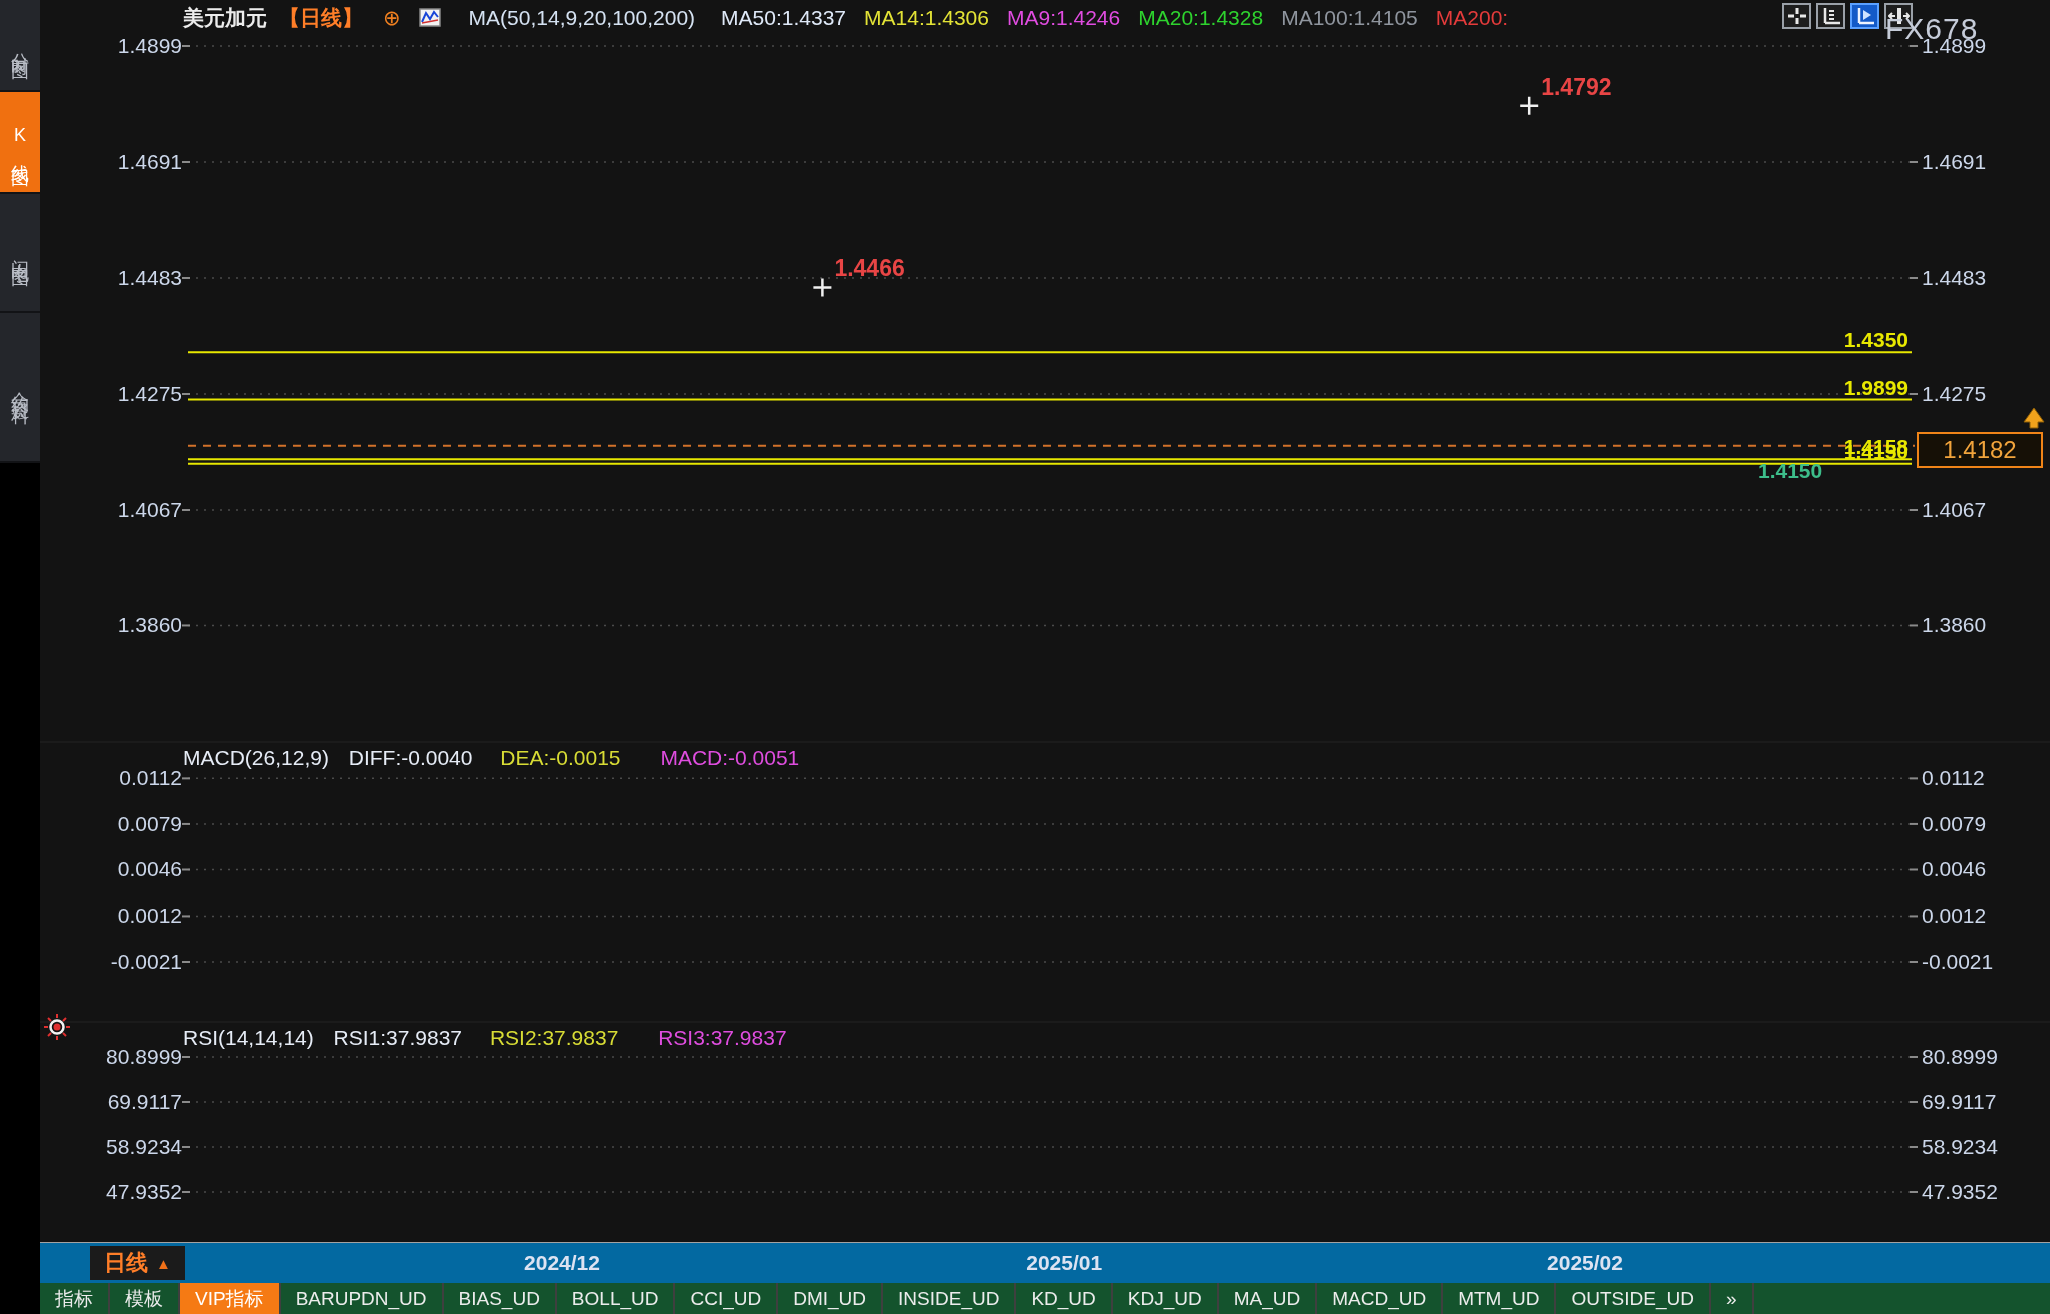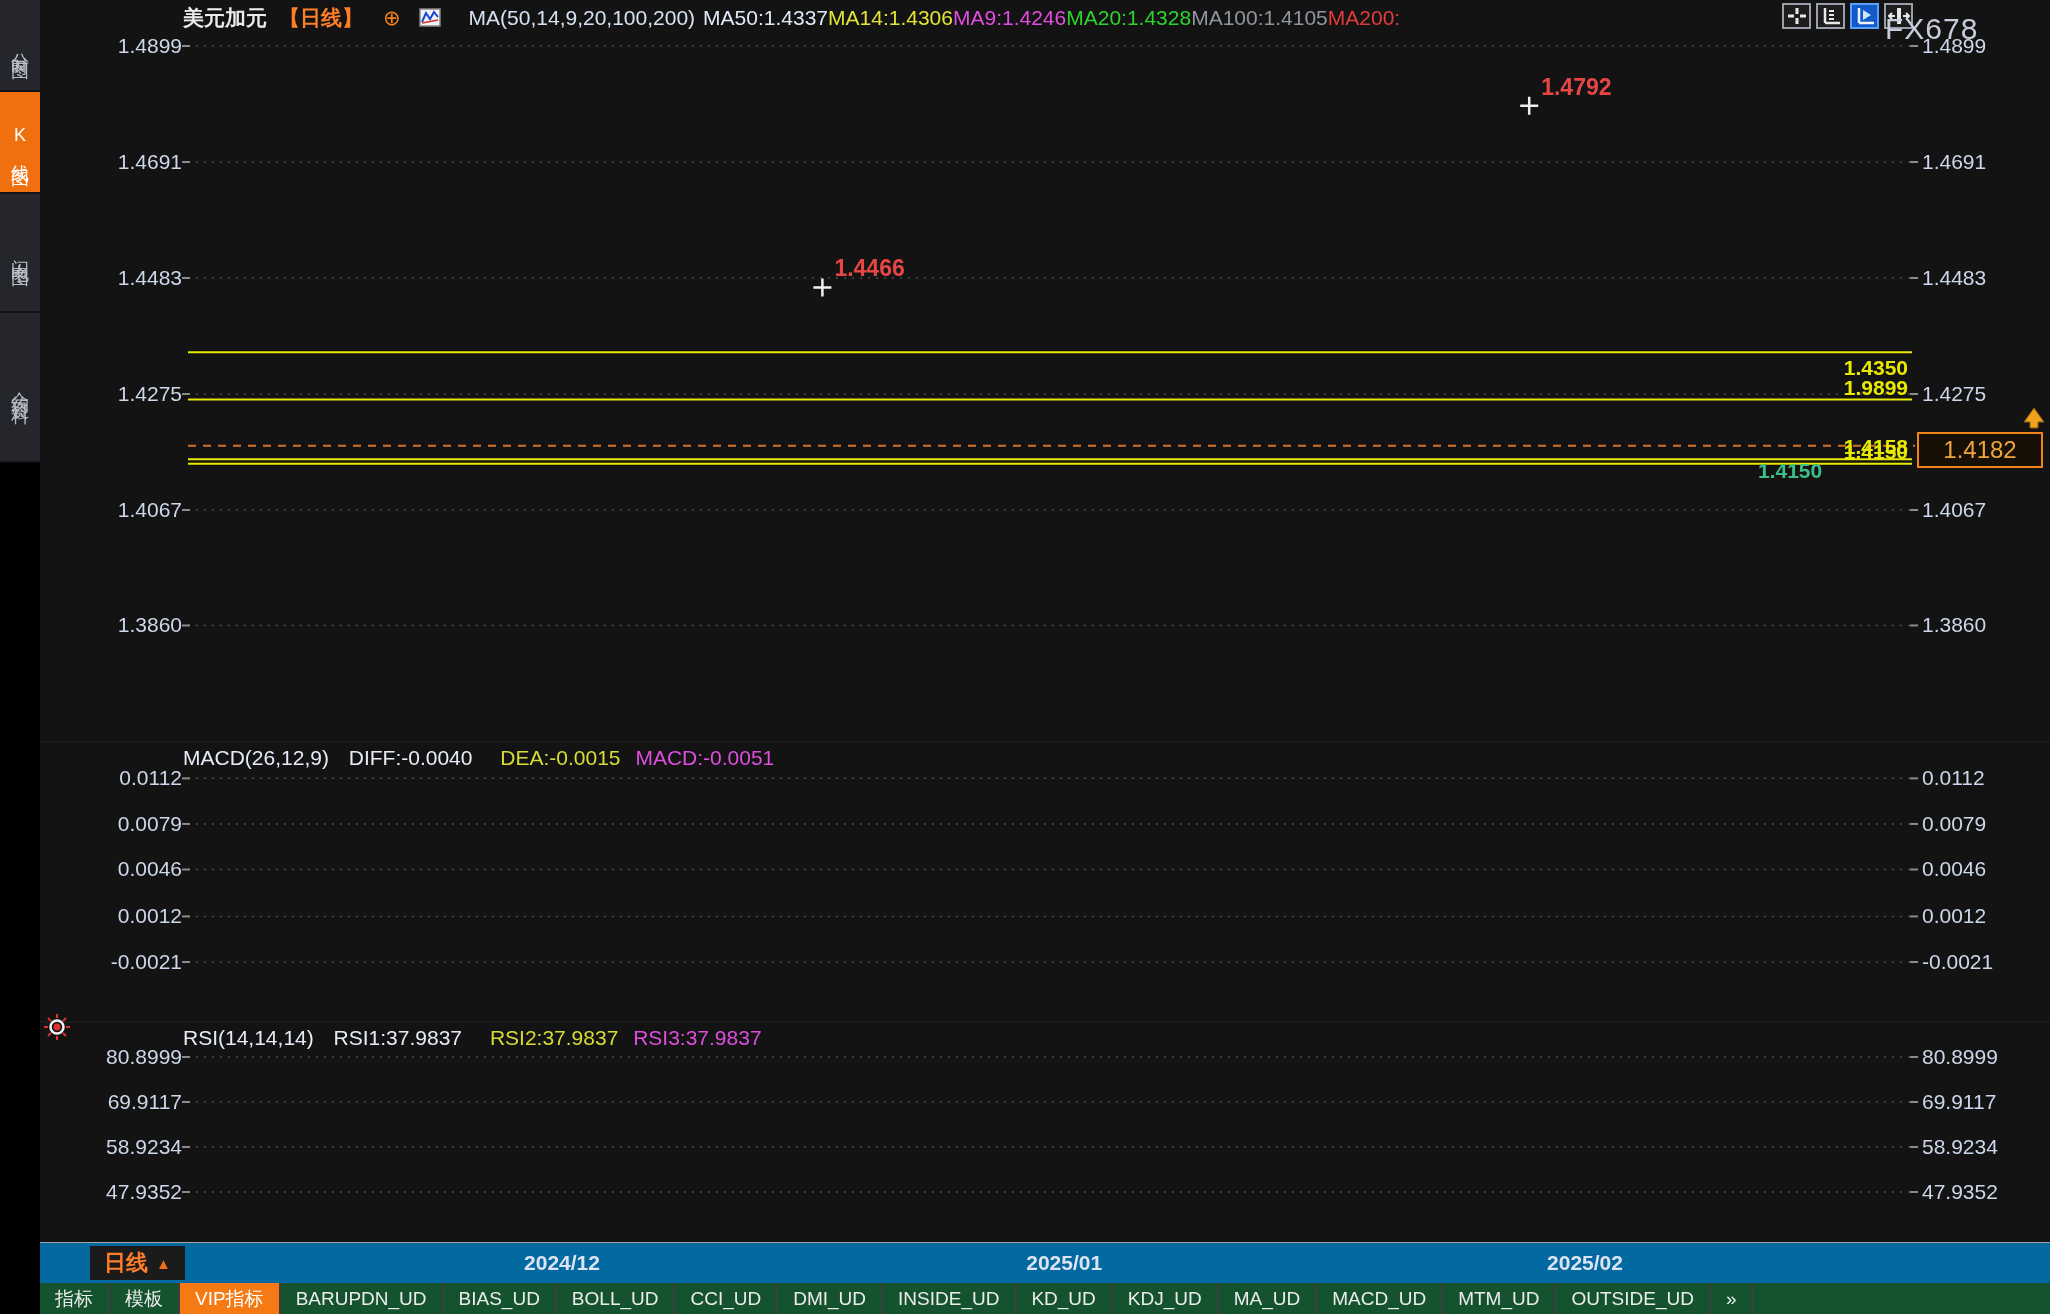--- a/index.html
+++ b/index.html
@@ -13,38 +13,38 @@
            cursor:pointer;}
   .sb-item.active{background:#f07010;color:#fff;}
   #sb-bottom{position:absolute;left:0;top:1283px;width:40px;height:31px;background:#2b2b2b;}
   
   #header{position:absolute;left:183px;top:4px;height:28px;display:flex;align-items:center;z-index:6;
           font-size:21px;white-space:nowrap;gap:8px;}
   #header .sym{color:#ececec;font-weight:bold;}
   #header .tag{color:#ff7e28;font-weight:bold;margin-left:4px;}
   #header .plus{color:#f08020;font-size:21px;margin:0 10px 0 12px;}
   #header .magroup{color:#d5e2f2;margin-left:10px;}
-  .maval{}
+  .maval{margin-left:18px;}
   
   #toolbar{position:absolute;left:1782px;top:3px;display:flex;gap:5px;z-index:6;}
   .tbtn{width:29px;height:26px;background:#1d1d1d;border:2px solid #9aa0a8;display:flex;
         align-items:center;justify-content:center;padding:0;box-sizing:border-box;cursor:pointer;}
   .tbtn.active{border-color:#5aa0ff;background:#135ac8;}
   
   .ax{position:absolute;font-size:21px;line-height:24px;color:#ccd7ea;z-index:4;}
   .axl{left:56px;width:126px;text-align:right;}
   .axr{left:1922px;width:130px;text-align:left;}
   .ylab{position:absolute;font-size:21px;font-weight:bold;color:#e8e800;z-index:4;width:90px;text-align:right;}
   .glab{position:absolute;font-size:21px;font-weight:bold;color:#3dbd8a;z-index:4;}
   .ann{position:absolute;font-size:23px;font-weight:bold;color:#e84545;z-index:4;}
   
   .phead{position:absolute;left:183px;font-size:21px;z-index:6;white-space:nowrap;}
   .phead .w{color:#e6ecf6;}
   .phead .y{color:#d8dc35;margin-left:22px;}
-  .phead .m{color:#df4ddf;margin-left:9px;}
+  .phead .m{color:#df4ddf;margin-left:34px;}
   .phead .w2{color:#e6ecf6;margin-left:14px;}
   
   #cpbox{position:absolute;left:1917px;top:432px;width:126px;height:36px;background:#161006;
          border:2px solid #f08418;color:#f2a43c;font-size:24px;display:flex;align-items:center;
          justify-content:center;z-index:6;box-sizing:border-box;}
   
   #timeline{position:absolute;left:40px;top:1242px;width:2010px;height:41px;background:#0369a1;
             border-top:1px solid #a3a3a3;z-index:5;}
   #periodbox{position:absolute;left:50px;top:3px;height:34px;padding:0 14px;background:#1b1b1b;
              display:flex;align-items:center;cursor:pointer;}
@@ -495,21 +495,21 @@
       <div class="ax axl" style="top: 949.993px;">-0.0021</div>
       <div class="ax axr" style="top: 949.993px;">-0.0021</div>
       <div class="ax axl" style="top: 1045px;">80.8999</div>
       <div class="ax axr" style="top: 1045px;">80.8999</div>
       <div class="ax axl" style="top: 1090px;">69.9117</div>
       <div class="ax axr" style="top: 1090px;">69.9117</div>
       <div class="ax axl" style="top: 1134.99px;">58.9234</div>
       <div class="ax axr" style="top: 1134.99px;">58.9234</div>
       <div class="ax axl" style="top: 1179.99px;">47.9352</div>
       <div class="ax axr" style="top: 1179.99px;">47.9352</div>
-      <div class="ylab" style="left: 1818px; top: 328.177px; margin-top: 28px;">1.4350</div>
+      <div class="ylab" style="left: 1818px; top: 328.177px;">1.4350</div>
       <div class="ylab" style="left: 1818px; top: 375.582px;">1.9899</div>
       <div class="ylab" style="left: 1818px; top: 435.256px;">1.4158</div>
       <div class="ylab" style="left: 1818px; top: 439.717px;">1.4150</div>
       <div class="glab" style="left: 1758px; top: 458.717px;">1.4150</div>
       <div class="ann" style="left: 834.4px; top: 255.484px;">1.4466</div>
       <div class="ann" style="left: 1541.2px; top: 73.6739px;">1.4792</div>
     </div>
 
   <div class="phead" style="top:746px;">
     <span class="w">MACD(26,12,9)</span>

